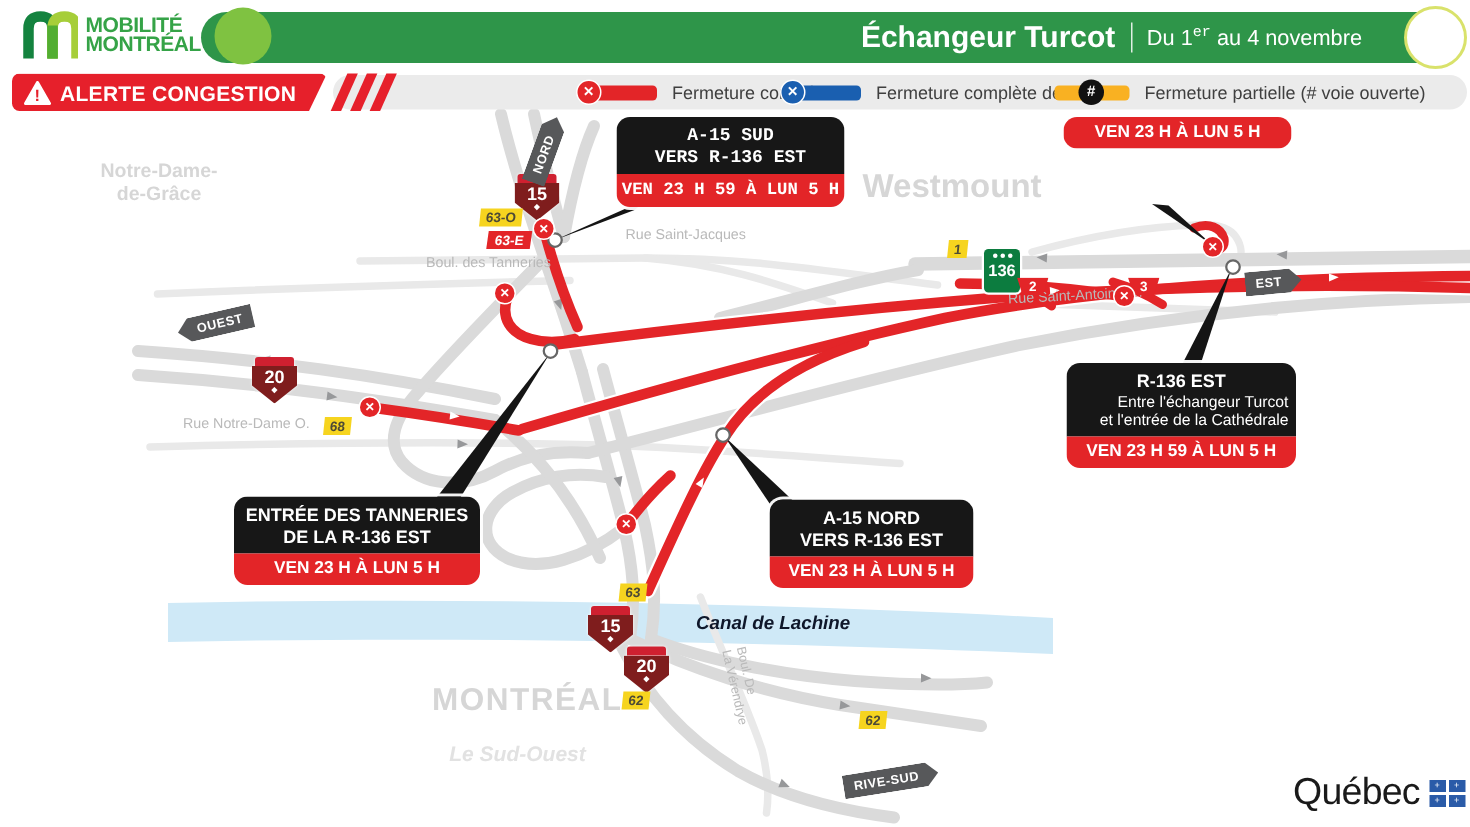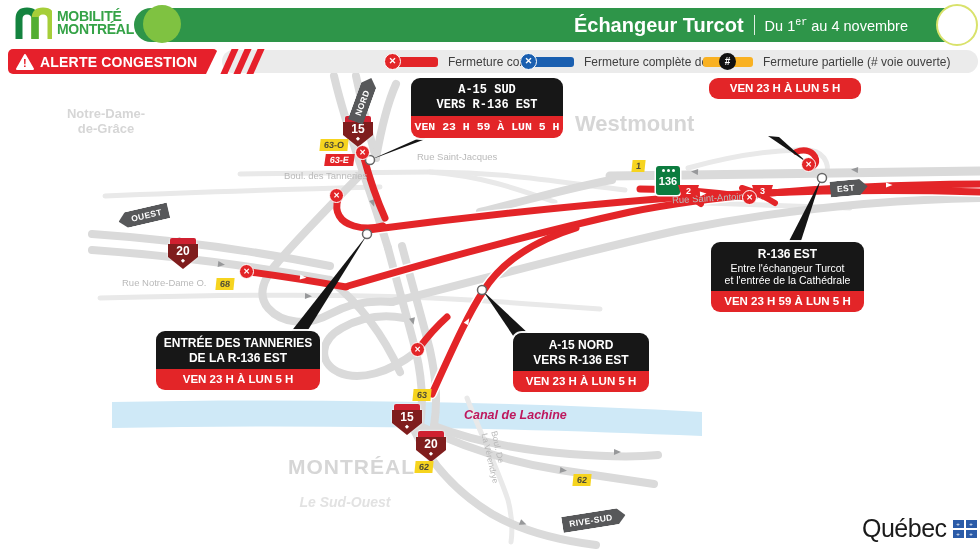--- a/index.html
+++ b/index.html
@@ -36,21 +36,21 @@
            border:1.5px solid #fff;color:#fff;font-size:9px;font-weight:bold;
            display:flex;align-items:center;justify-content:center;}
   .lg-circ.center{left:calc(50% - 9px);border:none;width:17px;height:17px;font-size:10px;}
   .lg-label{font-size:12px;color:#3f3f3f;}
 
   
   .map-svg{position:absolute;left:0;top:0;z-index:1;}
 
   .area-label{position:absolute;color:#d6d6d6;font-weight:bold;z-index:2;text-align:center;}
   .street-label{position:absolute;color:#b9b9b9;font-size:9.5px;z-index:2;white-space:nowrap;}
-  .canal-label{position:absolute;color:#be185d;font-size:12.5px;font-weight:bold;font-style:italic;z-index:2;white-space:nowrap;}
+  .canal-label{position:absolute;color:#0f172a;font-size:12.5px;font-weight:bold;font-style:italic;z-index:2;white-space:nowrap;}
 
   .ashield{position:absolute;width:30px;z-index:4;filter:drop-shadow(0 0 1px #fff);}
   .ashield-band{height:6px;background:#cf2030;border-radius:2px 2px 0 0;margin:0 2px;}
   .ashield-body{background:#7f1d1d;clip-path:polygon(0 0,100% 0,100% 52%,50% 100%,0 52%);
                 height:25px;color:#fff;text-align:center;font-weight:bold;}
   .ashield-num{display:block;font-size:12px;line-height:13px;padding-top:1px;}
   .ashield-fl{display:block;font-size:5px;line-height:5px;color:#fff;}
   .rshield{position:absolute;width:24px;height:29px;background:#0c7c3f;border-radius:3px;
            box-shadow:0 0 0 1.5px #fff;z-index:4;text-align:center;color:#fff;}
   .rshield-band{display:flex;justify-content:center;gap:2px;padding-top:3px;}
@@ -71,21 +71,21 @@
   .tag-r.trap{clip-path:polygon(0 0,100% 0,82% 100%,18% 100%);padding:1px 8px;}
 
   .xmark{position:absolute;width:15px;height:15px;border-radius:50%;background:#e32528;
          border:1.5px solid #fff;color:#fff;font-size:8px;font-weight:bold;z-index:5;
          display:flex;align-items:center;justify-content:center;}
 
   
   .callout{position:absolute;z-index:6;border-radius:9px;overflow:hidden;text-align:center;
            box-shadow:0 0 0 2px rgba(255,255,255,.95);}
   .callout .blk{background:#171717;color:#fff;padding:5px 5px 4px;font-size:12px;font-weight:bold;line-height:14.5px;}
-  .callout .blk .sub{font-weight:normal;font-size:10.5px;line-height:12.5px;}
+  .callout .blk .sub{font-weight:normal;font-size:10.5px;line-height:12.5px;text-align:right;}
   .callout .tm{background:#e32528;color:#fff;padding:4px 2px 5px;font-size:11.5px;font-weight:bold;}
 
   
   .note{position:absolute;left:18px;top:479px;width:252px;height:63px;background:#e3e3e3;
         border-radius:10px;z-index:6;}
   .note-icon{position:absolute;left:14px;top:17px;width:27px;height:27px;border-radius:50%;background:#29aae1;}
   .note-diamond{position:absolute;left:8px;top:8px;width:10px;height:10px;border:2.5px solid #fff;transform:rotate(45deg);}
   .note-text{position:absolute;left:52px;top:8px;font-size:11px;line-height:15.5px;color:#3a3a3a;}
   .quebec{position:absolute;left:862px;top:514px;z-index:6;display:flex;align-items:flex-start;gap:6px;text-align:right;}
   .quebec-word{font-size:25px;color:#1a1a1a;letter-spacing:-0.5px;font-weight:500;}

